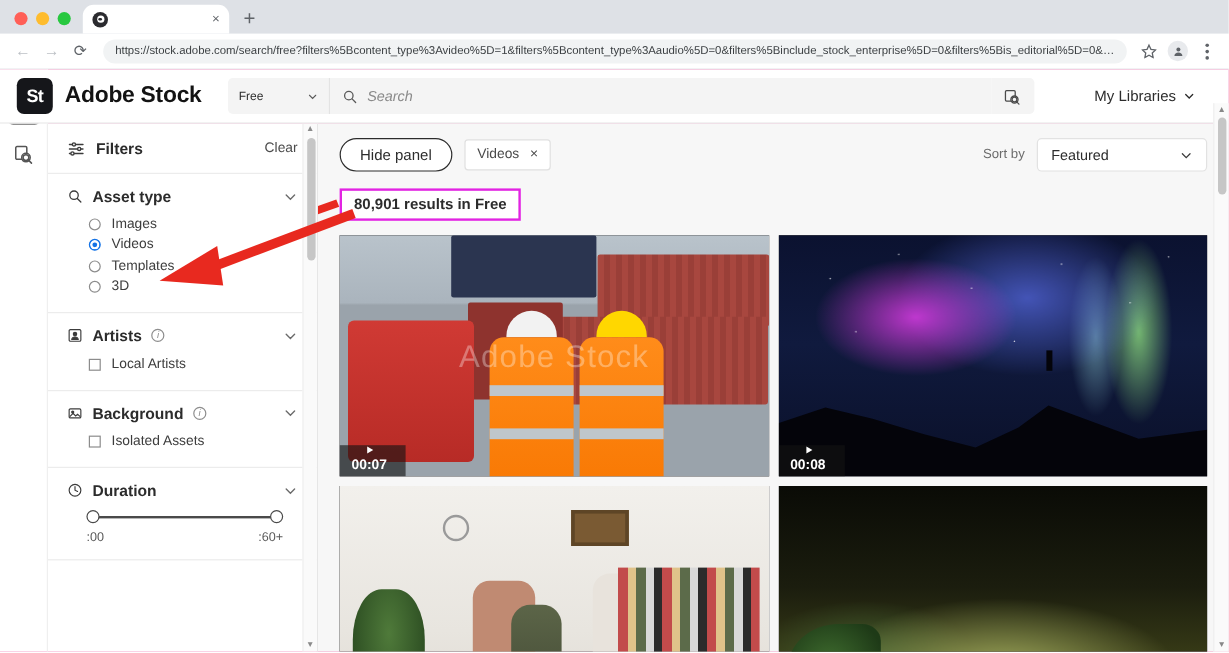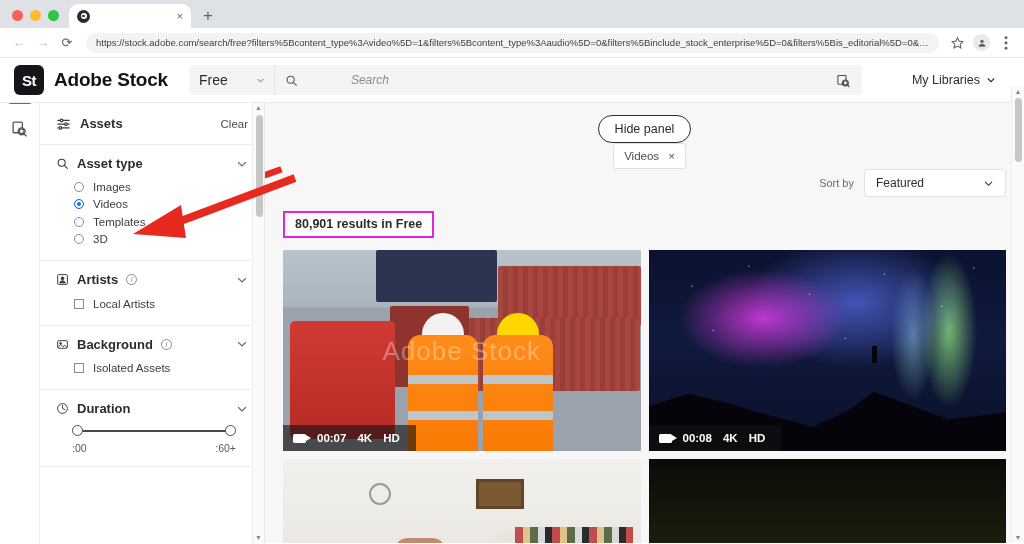--- a/index.html
+++ b/index.html
@@ -97,28 +97,28 @@
   }
   .logo-text { font-size: 19px; font-weight: bold; color:#131313; letter-spacing:-0.2px; }
 
   .searchbar {
     display:flex; align-items:center; height: 30px; margin-left: 22px;
     flex: 1; max-width: 672px;
   }
   .scope {
     width: 84px; height: 30px; background:#f4f4f4; border-radius: 4px 0 0 4px;
     display:flex; align-items:center; justify-content:space-between;
-    padding: 0 9px; font-size: 14px; color:#2c2c2c;text-align:center;
+    padding: 0 9px; font-size: 10px; color:#2c2c2c;text-align:center;
   }
   .search-field {
     flex:1; height: 30px; background:#f4f4f4;
     display:flex; align-items:center; gap: 8px; padding: 0 10px;
     border-left: 1px solid #e3e3e3;
   }
-  .search-ph { font-size: 12px; color:#8a8a8a; font-style: italic; margin-left: 45px; }
+  .search-ph { font-size: 12px; color:#8a8a8a; font-style: italic; }
   .cam-btn {
     width: 36px; height: 30px; background:#f4f4f4; border-radius: 0 4px 4px 0;
     display:flex; align-items:center; justify-content:center;
   }
   .mylib {
     margin-left: auto; display:flex; align-items:center; gap:6px;
     font-size: 12.5px; color:#2c2c2c; padding-right: 14px;
   }
 
   
@@ -174,21 +174,21 @@
   }
   .fscroll .arrow { text-align:center; font-size: 7px; color:#8a8a8a; line-height: 10px; }
   .fscroll .arrow.bot { position:absolute; bottom:0; left:0; right:0; }
   .fthumb {
     position:absolute; top: 12px; left: 2.5px; width: 7px; height: 102px;
     background:#c6c6c6; border-radius: 4px;
   }
 
   
   .results { flex:1; margin-top: 45px; background:#f7f7f7; position:relative; overflow:hidden; }
-  .results-bar { display:flex; align-items:center; padding: 12px 18px 0 18px; flex-direction: column; }
+  .results-bar { display:flex; align-items:center; padding: 12px 18px 0 18px; }
   .hide-panel {
     height: 28px; padding: 0 16px; border: 1.4px solid #2c2c2c; border-radius: 16px;
     background:#fff; display:flex; align-items:center; font-size: 12.5px; color:#2c2c2c;
   }
   .chip {
     height: 26px; margin-left: 10px; padding: 0 10px; background:#fff;
     border:1px solid #e0e0e0; border-radius: 3px; display:flex; align-items:center;
     gap: 9px; font-size: 11.5px; color:#4a4a4a;
   }
   .sortwrap { margin-left:auto; display:flex; align-items:center; gap:10px; }
@@ -205,22 +205,22 @@
     font-size: 12.5px; font-weight: bold; color:#2c2c2c; background:#fff;
   }
 
   .grid {
     display:grid; grid-template-columns: 1fr 1fr; gap: 8px;
     padding: 12px 18px 0 18px;
   }
   .card { position:relative; height: 201px; overflow:hidden; background:#222; }
   .badge {
     position:absolute; left:0; bottom:0; height: 26px; padding: 0 16px 0 10px;
-    background: rgba(20,20,20,0.62); display:flex; align-items:center; gap: 11px;
-    color:#fff; font-size: 11.5px; font-weight: bold;
+    background: rgba(20,20,20,0.62); display:flex; align-items:flex-start; gap: 11px;
+    color:#fff; font-size: 11.5px; font-weight: bold; flex-direction: column;
   }
   .cam-glyph {
     width: 13px; height: 9px; background:#fff; border-radius: 1.5px; position:relative;
   }
   .cam-glyph::after {
     content:""; position:absolute; right:-5px; top:1px;
     border-top: 3.5px solid transparent; border-bottom: 3.5px solid transparent;
     border-left: 5px solid #fff;
   }
   .watermark {
@@ -419,21 +419,21 @@
     <div class="filters">
       <div class="filters-head">
         <svg class="icon" width="15" height="15" viewBox="0 0 24 24" fill="none" stroke="#3c3c3c" stroke-width="1.9" stroke-linecap="round">
           <line x1="3" y1="7" x2="21" y2="7"></line>
             <line x1="3" y1="13" x2="21" y2="13"></line>
             <line x1="3" y1="19" x2="21" y2="19"></line>
           <circle cx="9" cy="7" r="2.1" fill="#fff"></circle>
             <circle cx="16" cy="13" r="2.1" fill="#fff"></circle>
             <circle cx="7" cy="19" r="2.1" fill="#fff"></circle>
         </svg>
-        <span class="filters-title">Assets</span>
+        <span class="filters-title">Filters</span>
         <span class="clear">Clear</span>
       </div>
 
       <div class="group">
         <div class="group-head">
           <svg class="icon" width="13" height="13" viewBox="0 0 24 24" fill="none" stroke="#3c3c3c" stroke-width="2">
             <circle cx="10.5" cy="10.5" r="6.5"></circle>
               <line x1="15.5" y1="15.5" x2="21" y2="21" stroke-linecap="round"></line>
           </svg>
           <span>Asset type</span>

